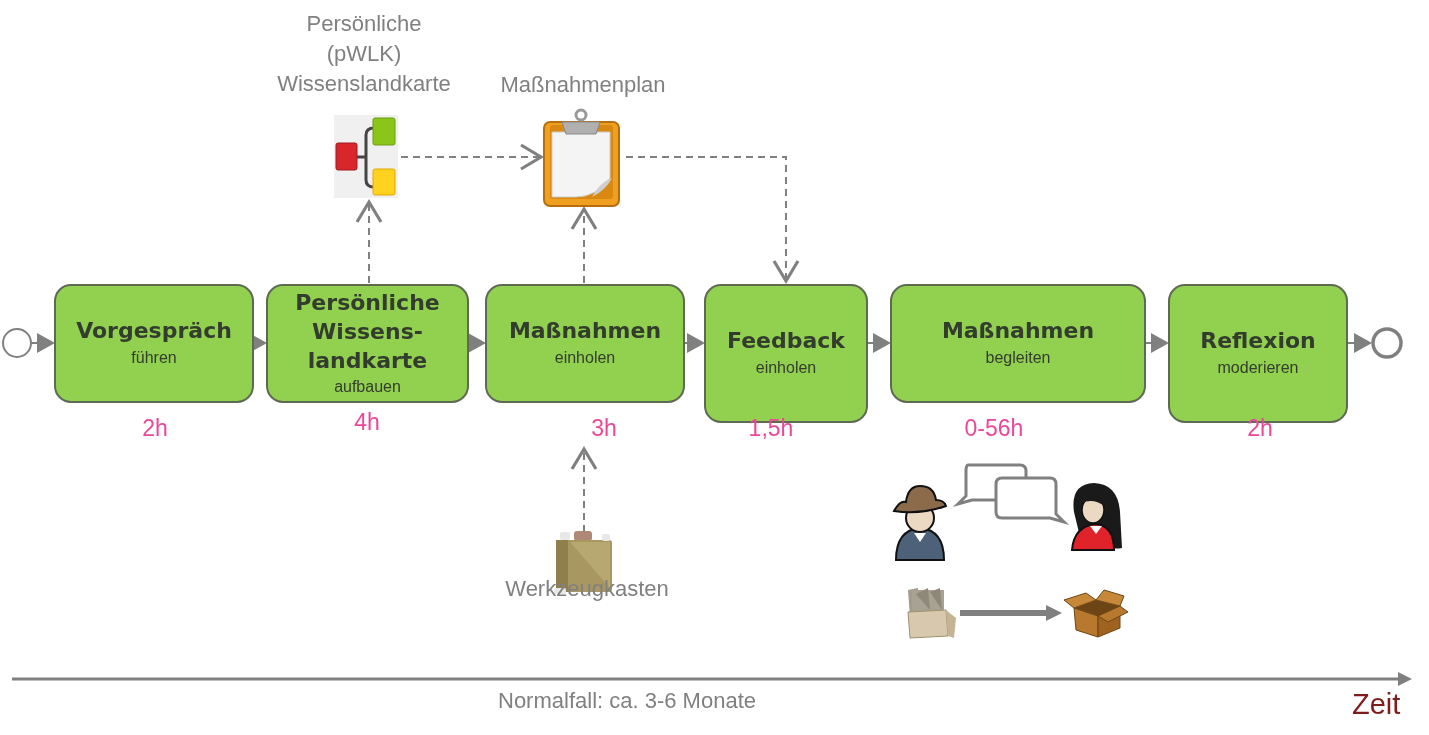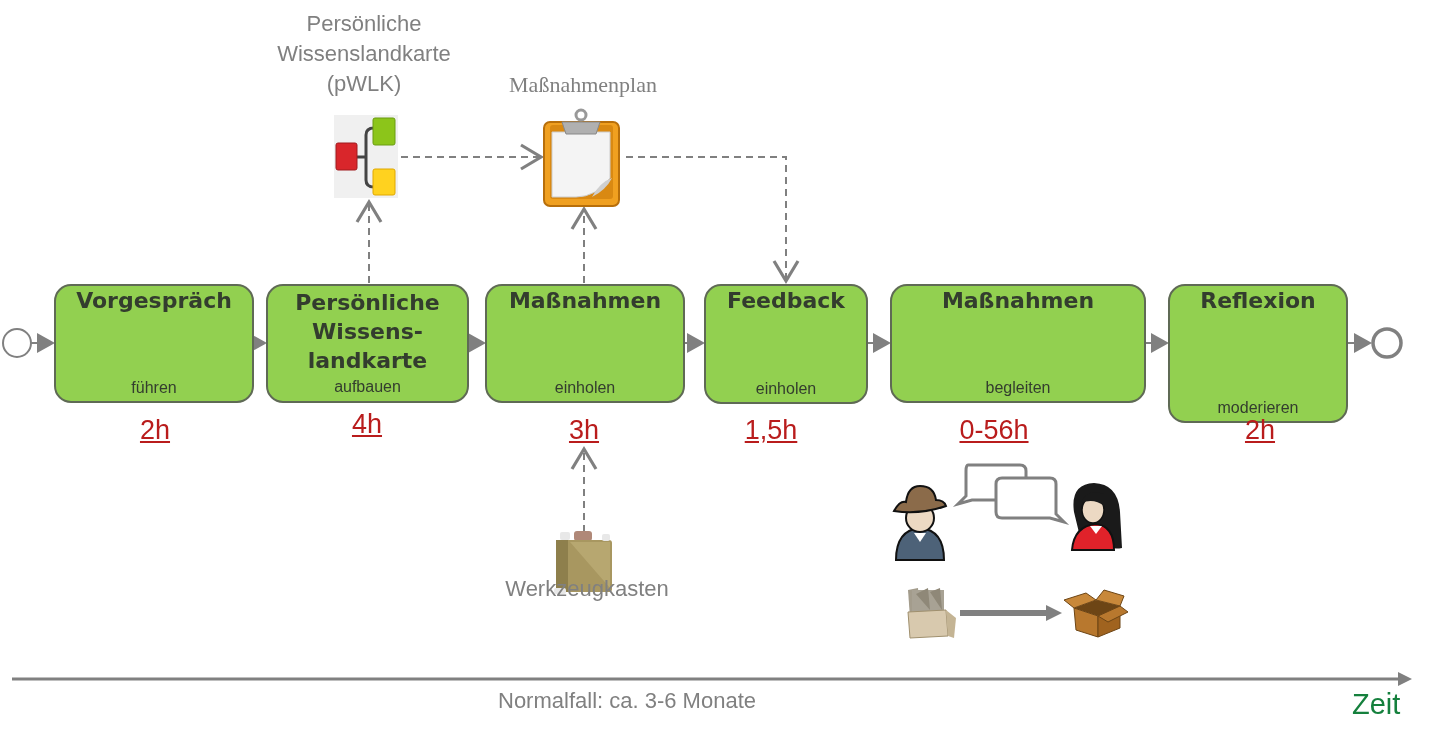--- a/index.html
+++ b/index.html
@@ -1,26 +1,26 @@
 <!DOCTYPE html>
 <html><head>
 <meta charset="utf-8">
 <style>
   html, body { margin:0; padding:0; background:#ffffff; }
   body { width:1429px; height:735px; position:relative; overflow:hidden; font-family:"Liberation Sans", sans-serif; }
   .abs { position:absolute; }
-  .gray-text { color:#15803d; font-family:"Liberation Sans", sans-serif; }
+  .gray-text { color:#7f1d1d; font-family:"Liberation Sans", sans-serif; }
   .box {
     position:absolute; background:#92d050; border:2px solid #5f6a55; border-radius:17px;
-    box-sizing:border-box; display:flex; flex-direction:column; align-items:center; justify-content:space-between;
+    box-sizing:border-box; display:flex; flex-direction:column; align-items:center; justify-content:center;
     text-align:center; color:#333d2e;
   }
   .box .title { font-family:"DejaVu Sans", sans-serif; font-weight:bold; font-size:22px; line-height:29px; }
   .box .sub { font-family:"Liberation Sans", sans-serif; font-size:16px; line-height:26px; }
-  .dur { position:absolute; font-size:27px; color:#b91c1c; text-align:center; width:120px;text-decoration:underline; }
+  .dur { position:absolute; font-size:23px; color:#ec4899; text-align:center; width:120px; }
   .label { position:absolute; font-size:22px; color:#808080; text-align:center; line-height:30px; }
   svg.overlay { position:absolute; left:0; top:0; }
 </style>
 </head>
 <body>
 
 <svg class="overlay" width="1429" height="735">
   <defs>
     <marker id="solidArrow" markerWidth="10" markerHeight="10" refX="8" refY="5" orient="auto">
       <path d="M0,0 L9,5 L0,10 z" fill="#808080"></path>
@@ -128,42 +128,42 @@
 <div class="box" style="left:266px; top:284px; width:203px; height:119px; justify-content:flex-start; padding-top:2px;">
   <div class="title">Persönliche</div>
   <div class="title">Wissens-</div>
   <div class="title">landkarte</div>
   <div class="sub" style="line-height:24px;">aufbauen</div>
 </div>
 <div class="box" style="left:485px; top:284px; width:200px; height:119px;">
   <div class="title">Maßnahmen</div>
   <div class="sub">einholen</div>
 </div>
-<div class="box" style="left:704px; top:284px; width:164px; height:120px;">
+<div class="box" style="left:704px; top:284px; width:164px; height:139px;">
   <div class="title">Feedback</div>
   <div class="sub">einholen</div>
 </div>
 <div class="box" style="left:890px; top:284px; width:256px; height:119px;">
   <div class="title">Maßnahmen</div>
   <div class="sub">begleiten</div>
 </div>
 <div class="box" style="left:1168px; top:284px; width:180px; height:139px;">
   <div class="title">Reflexion</div>
   <div class="sub">moderieren</div>
 </div>
 
 <div class="dur" style="left:95px; top:415px;">2h</div>
 <div class="dur" style="left:307px; top:409px;">4h</div>
-<div class="dur" style="left:524px; top:415px;text-align:center;">3h</div>
+<div class="dur" style="left:544px; top:415px;text-align:center;">3h</div>
 <div class="dur" style="left:711px; top:415px;">1,5h</div>
 <div class="dur" style="left:934px; top:415px;">0-56h</div>
 <div class="dur" style="left:1200px; top:415px;">2h</div>
 
 <div class="label" style="left:244px; top:9px; width:240px;">
   <div>Persönliche</div>
+  <div>(pWLK)</div>
   <div>Wissenslandkarte</div>
-  <div>(pWLK)</div>
 </div>
-<div class="label" style="left:470px; top:70px; width:226px;font-family:Liberation Serif, serif;">Maßnahmenplan</div>
+<div class="label" style="left:470px; top:70px; width:226px;">Maßnahmenplan</div>
 <div class="label" style="left:474px; top:574px; width:226px;">Werkzeugkasten</div>
 
 <div class="label" style="left:477px; top:686px; width:300px;">Normalfall: ca. 3-6 Monate</div>
 <div class="abs gray-text" style="left:1352px; top:688px; font-size:29px;">Zeit</div>
 
 </body></html>

